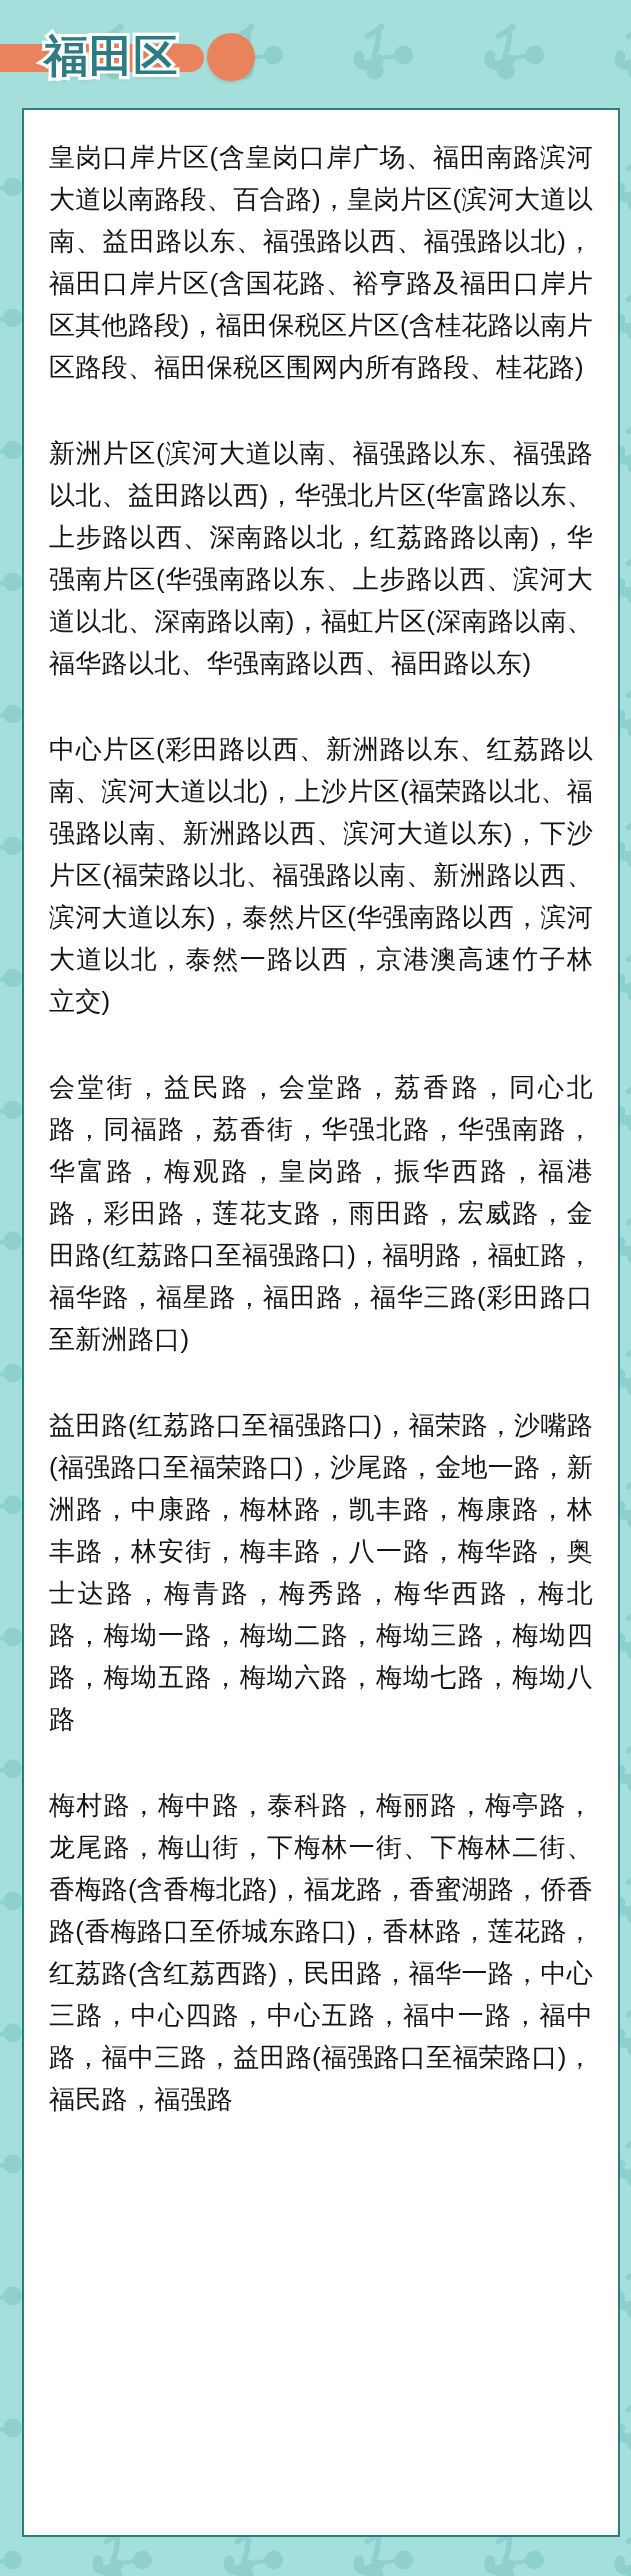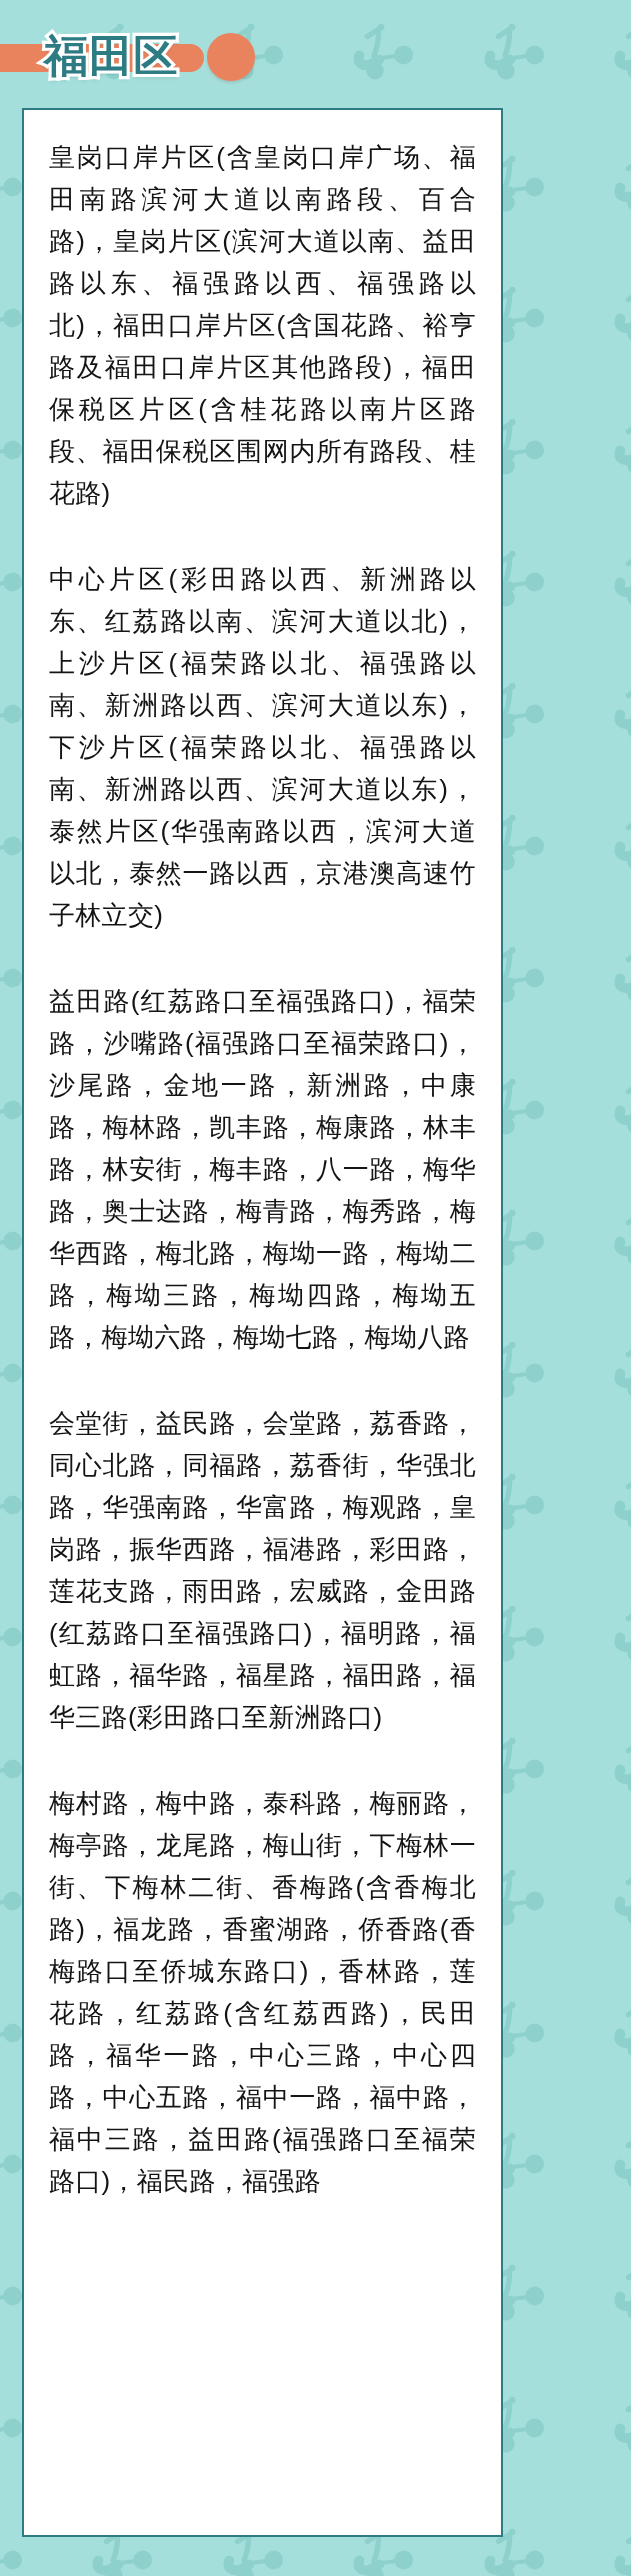--- a/index.html
+++ b/index.html
@@ -38,21 +38,21 @@
   .title .layer{position:absolute;left:0;top:0;white-space:nowrap;}
   .title-outline{
     color:var(--teal);
     -webkit-text-stroke:6.2px #ffffff;
     text-shadow:0 2.8px 4.2px rgba(40,90,90,0.25);
   }
   .title-fill{color:var(--teal);}
 
   
   .card{
-    position:absolute;left:22px;top:108px;width:481px;height:2429px;
+    position:absolute;left:22px;top:108px;width:598px;height:2429px;
     background:var(--card-bg);
     border:2.8px solid var(--teal);
     padding:26px 25px 0 25px;
     z-index:1;
   }
   .card p{
     margin:0 0 44px 0;
     font-size:26px;line-height:42px;
     color:var(--text);
     text-align:justify;
@@ -1392,20 +1392,21 @@
     <div class="ribbon"></div>
     <div class="ribbon-dot"></div>
     <h1 class="title">
       <span class="layer title-outline">福田区</span>
       <span class="layer title-fill">福田区</span>
     </h1>
   </header>
 
   <section class="card">
     <p>皇岗口岸片区(含皇岗口岸广场、福田南路滨河大道以南路段、百合路)，皇岗片区(滨河大道以南、益田路以东、福强路以西、福强路以北)，福田口岸片区(含国花路、裕亨路及福田口岸片区其他路段)，福田保税区片区(含桂花路以南片区路段、福田保税区围网内所有路段、桂花路)</p>
+    <p>新洲片区(滨河大道以南、福强路以东、福强路以北、益田路以西)，华强北片区(华富路以东、上步路以西、深南路以北，红荔路路以南)，华强南片区(华强南路以东、上步路以西、滨河大道以北、深南路以南)，福虹片区(深南路以南、福华路以北、华强南路以西、福田路以东)</p>
     <p>中心片区(彩田路以西、新洲路以东、红荔路以南、滨河大道以北)，上沙片区(福荣路以北、福强路以南、新洲路以西、滨河大道以东)，下沙片区(福荣路以北、福强路以南、新洲路以西、滨河大道以东)，泰然片区(华强南路以西，滨河大道以北，泰然一路以西，京港澳高速竹子林立交)</p>
+    <p>会堂街，益民路，会堂路，荔香路，同心北路，同福路，荔香街，华强北路，华强南路，华富路，梅观路，皇岗路，振华西路，福港路，彩田路，莲花支路，雨田路，宏威路，金田路(红荔路口至福强路口)，福明路，福虹路，福华路，福星路，福田路，福华三路(彩田路口至新洲路口)</p>
     <p>益田路(红荔路口至福强路口)，福荣路，沙嘴路(福强路口至福荣路口)，沙尾路，金地一路，新洲路，中康路，梅林路，凯丰路，梅康路，林丰路，林安街，梅丰路，八一路，梅华路，奥士达路，梅青路，梅秀路，梅华西路，梅北路，梅坳一路，梅坳二路，梅坳三路，梅坳四路，梅坳五路，梅坳六路，梅坳七路，梅坳八路</p>
-    <p>会堂街，益民路，会堂路，荔香路，同心北路，同福路，荔香街，华强北路，华强南路，华富路，梅观路，皇岗路，振华西路，福港路，彩田路，莲花支路，雨田路，宏威路，金田路(红荔路口至福强路口)，福明路，福虹路，福华路，福星路，福田路，福华三路(彩田路口至新洲路口)</p>
     <p>梅村路，梅中路，泰科路，梅丽路，梅亭路，龙尾路，梅山街，下梅林一街、下梅林二街、香梅路(含香梅北路)，福龙路，香蜜湖路，侨香路(香梅路口至侨城东路口)，香林路，莲花路，红荔路(含红荔西路)，民田路，福华一路，中心三路，中心四路，中心五路，福中一路，福中路，福中三路，益田路(福强路口至福荣路口)，福民路，福强路</p>
   </section>
 
 </div>
 
 
 </body></html>

